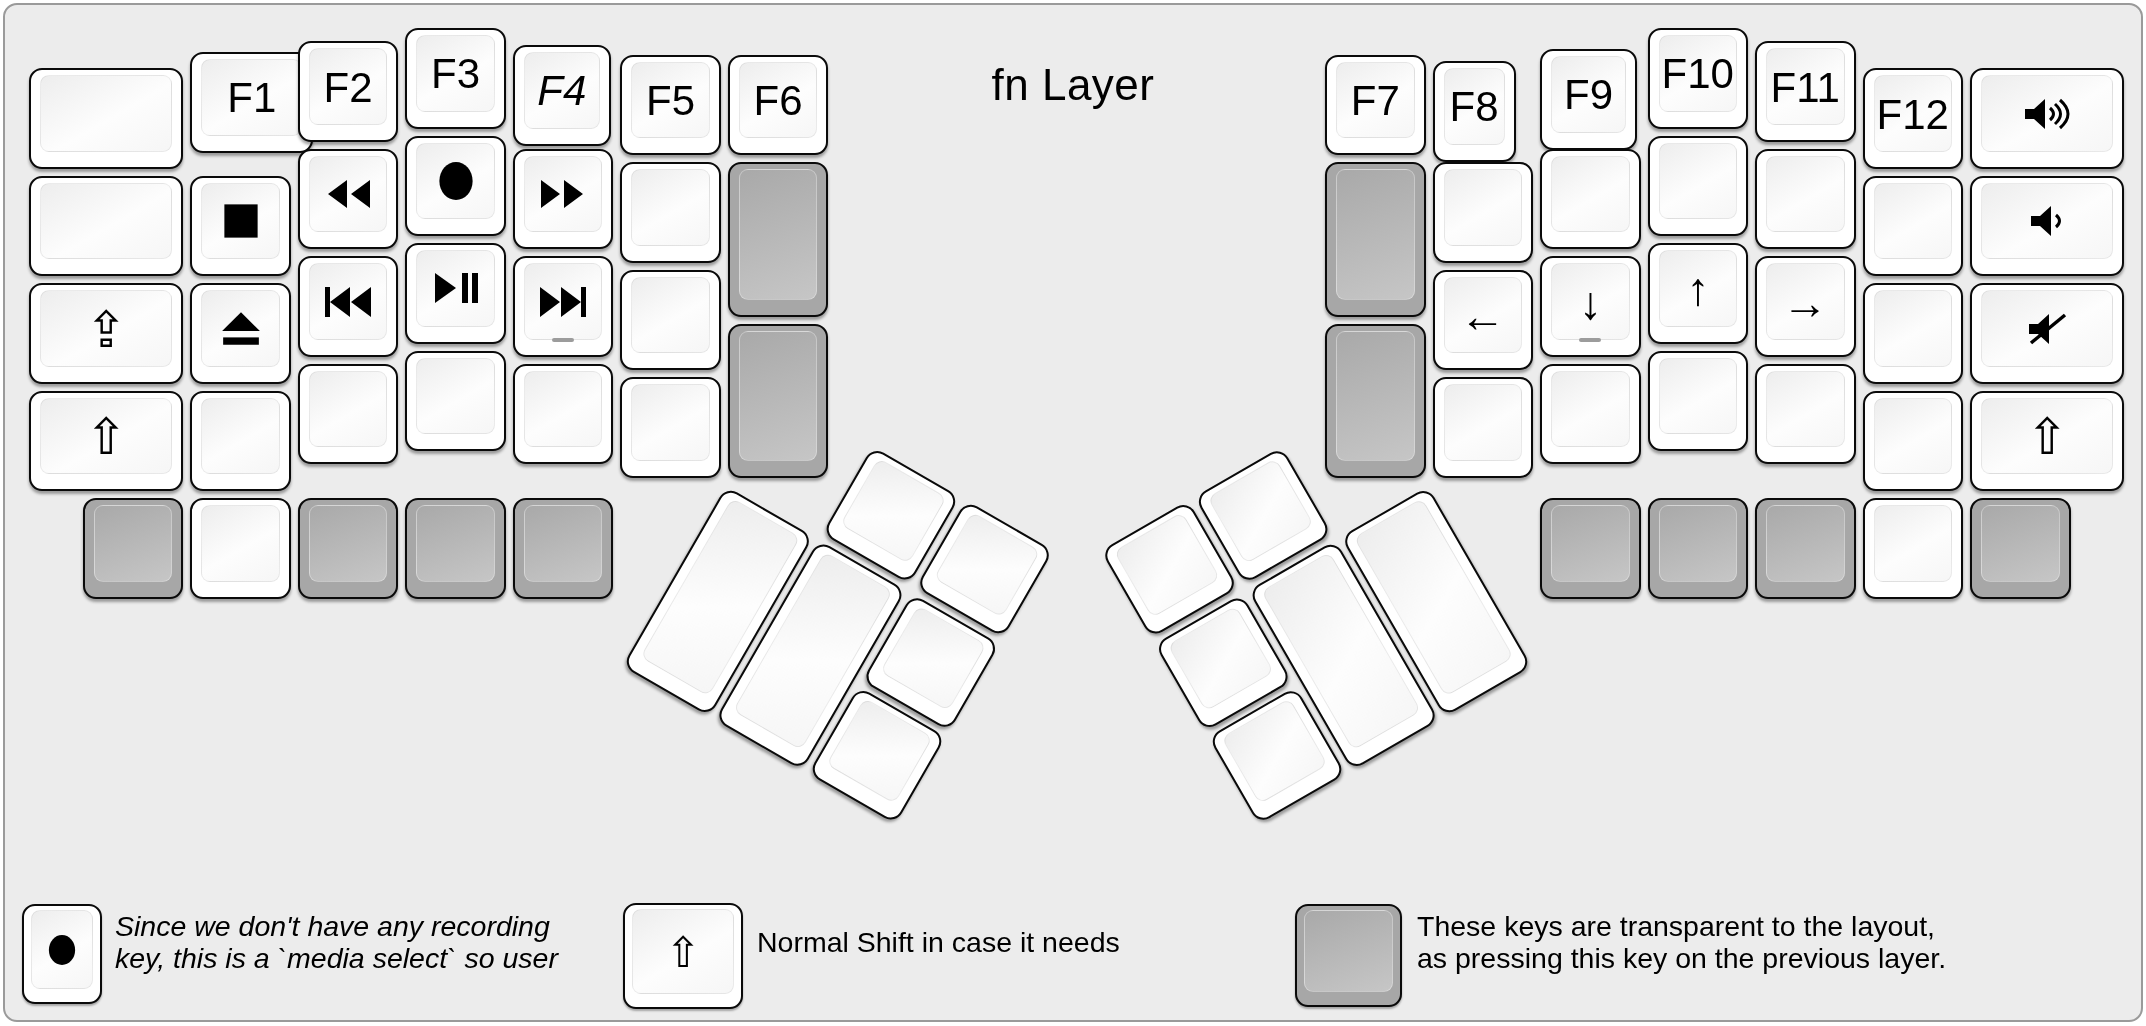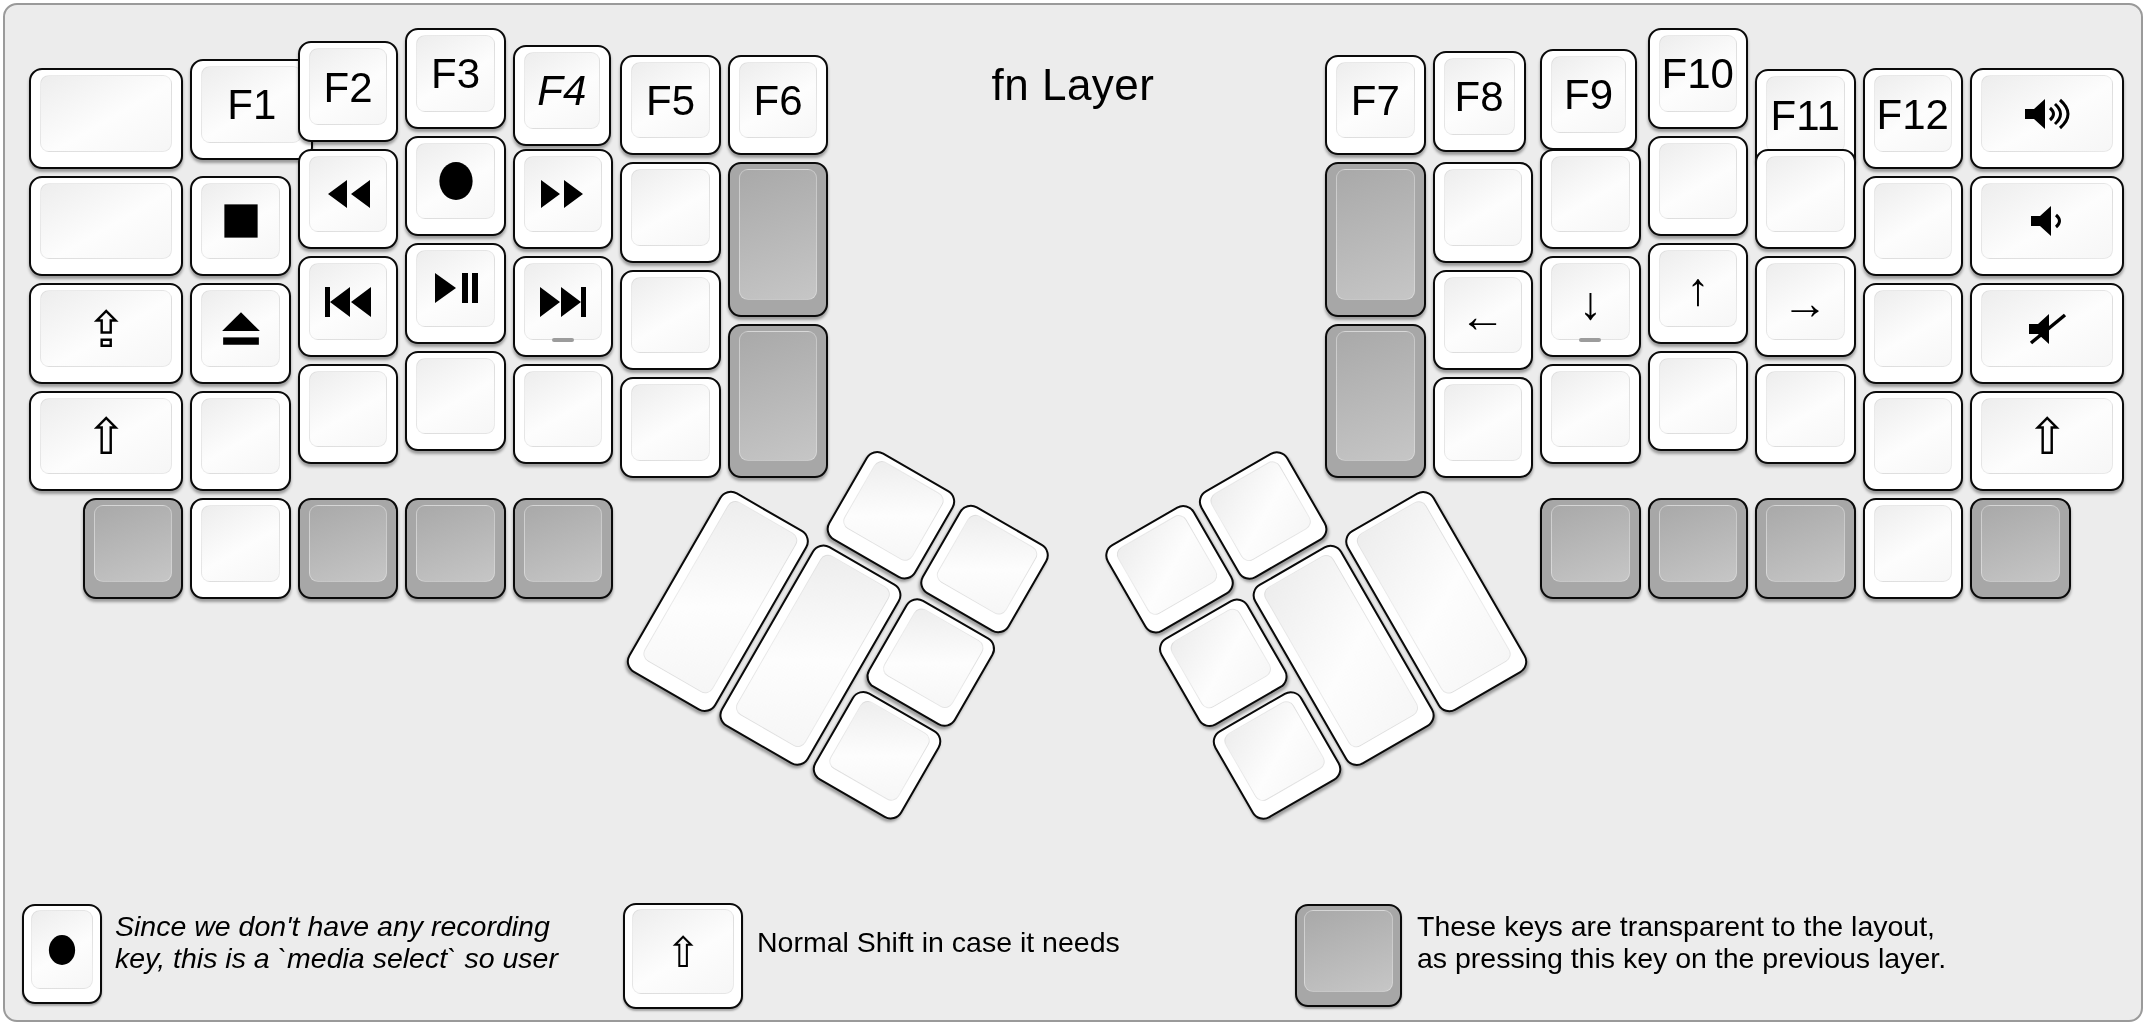--- a/index.html
+++ b/index.html
@@ -44,21 +44,21 @@
         <div class="key" style="left: 24px; top: 278.312px; width: 154.25px; height: 100.5px;">
           <div class="surf">
             <div class="lbl glyph">⇪</div>
           </div>
         </div>
         <div class="key" style="left: 24px; top: 385.812px; width: 154.25px; height: 100.5px;">
           <div class="surf">
             <div class="lbl glyph">⇧</div>
           </div>
         </div>
-        <div class="key" style="left: 185.25px; top: 54px; width: 123px; height: 100.5px; padding-left: 32px;">
+        <div class="key" style="left: 185.25px; top: 47px; width: 123px; height: 100.5px; padding-left: 32px;">
           <div class="surf">
             <div class="lbl">F1</div>
           </div>
         </div>
         <div class="key" style="left: 185.25px; top: 170.812px; width: 100.5px; height: 100.5px;">
           <div class="surf">
             <span class="icon">
               <svg width="38" height="38" viewBox="0 0 32 32">
                 <rect x="2" y="2" width="28" height="28" fill="#000"></rect>
               </svg>
@@ -223,21 +223,21 @@
           <div class="surf">
             <div class="lbl">F7</div>
           </div>
         </div>
         <div class="key gray" style="left: 1320px; top: 157.375px; width: 100.5px; height: 154.25px;">
           <div class="surf"></div>
         </div>
         <div class="key gray" style="left: 1320px; top: 318.625px; width: 100.5px; height: 154.25px;">
           <div class="surf"></div>
         </div>
-        <div class="key" style="left: 1427.5px; top: 46px; width: 93px; height: 100.5px;">
+        <div class="key" style="left: 1427.5px; top: 56px; width: 83px; height: 100.5px;">
           <div class="surf">
             <div class="lbl">F8</div>
           </div>
         </div>
         <div class="key" style="left: 1427.5px; top: 157.375px; width: 100.5px; height: 100.5px;">
           <div class="surf"></div>
         </div>
         <div class="key" style="left: 1427.5px; top: 264.875px; width: 100.5px; height: 100.5px;">
           <div class="surf">
             <div class="lbl arrow">←</div>
@@ -272,21 +272,21 @@
           <div class="surf"></div>
         </div>
         <div class="key" style="left: 1642.5px; top: 238px; width: 100.5px; height: 100.5px;">
           <div class="surf">
             <div class="lbl arrow">↑</div>
           </div>
         </div>
         <div class="key" style="left: 1642.5px; top: 345.5px; width: 100.5px; height: 100.5px;">
           <div class="surf"></div>
         </div>
-        <div class="key" style="left: 1750px; top: 36.4375px; width: 100.5px; height: 100.5px; margin-top: 28px;">
+        <div class="key" style="left: 1750px; top: 36.4375px; width: 100.5px; height: 100.5px;">
           <div class="surf">
             <div class="lbl">F11</div>
           </div>
         </div>
         <div class="key" style="left: 1750px; top: 143.938px; width: 100.5px; height: 100.5px;">
           <div class="surf"></div>
         </div>
         <div class="key" style="left: 1750px; top: 251.438px; width: 100.5px; height: 100.5px;">
           <div class="surf">
             <div class="lbl arrow">→</div>

